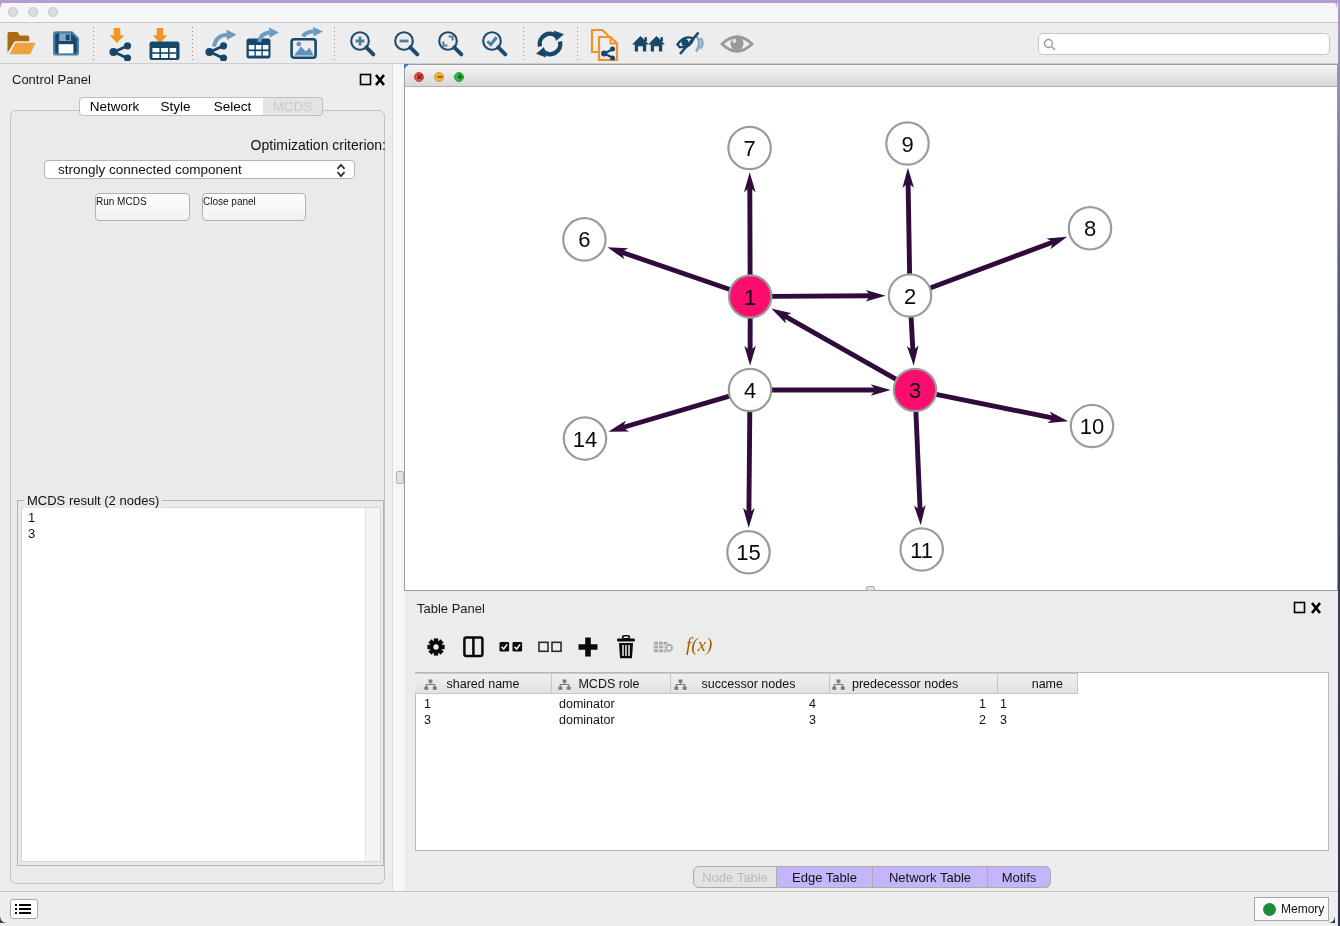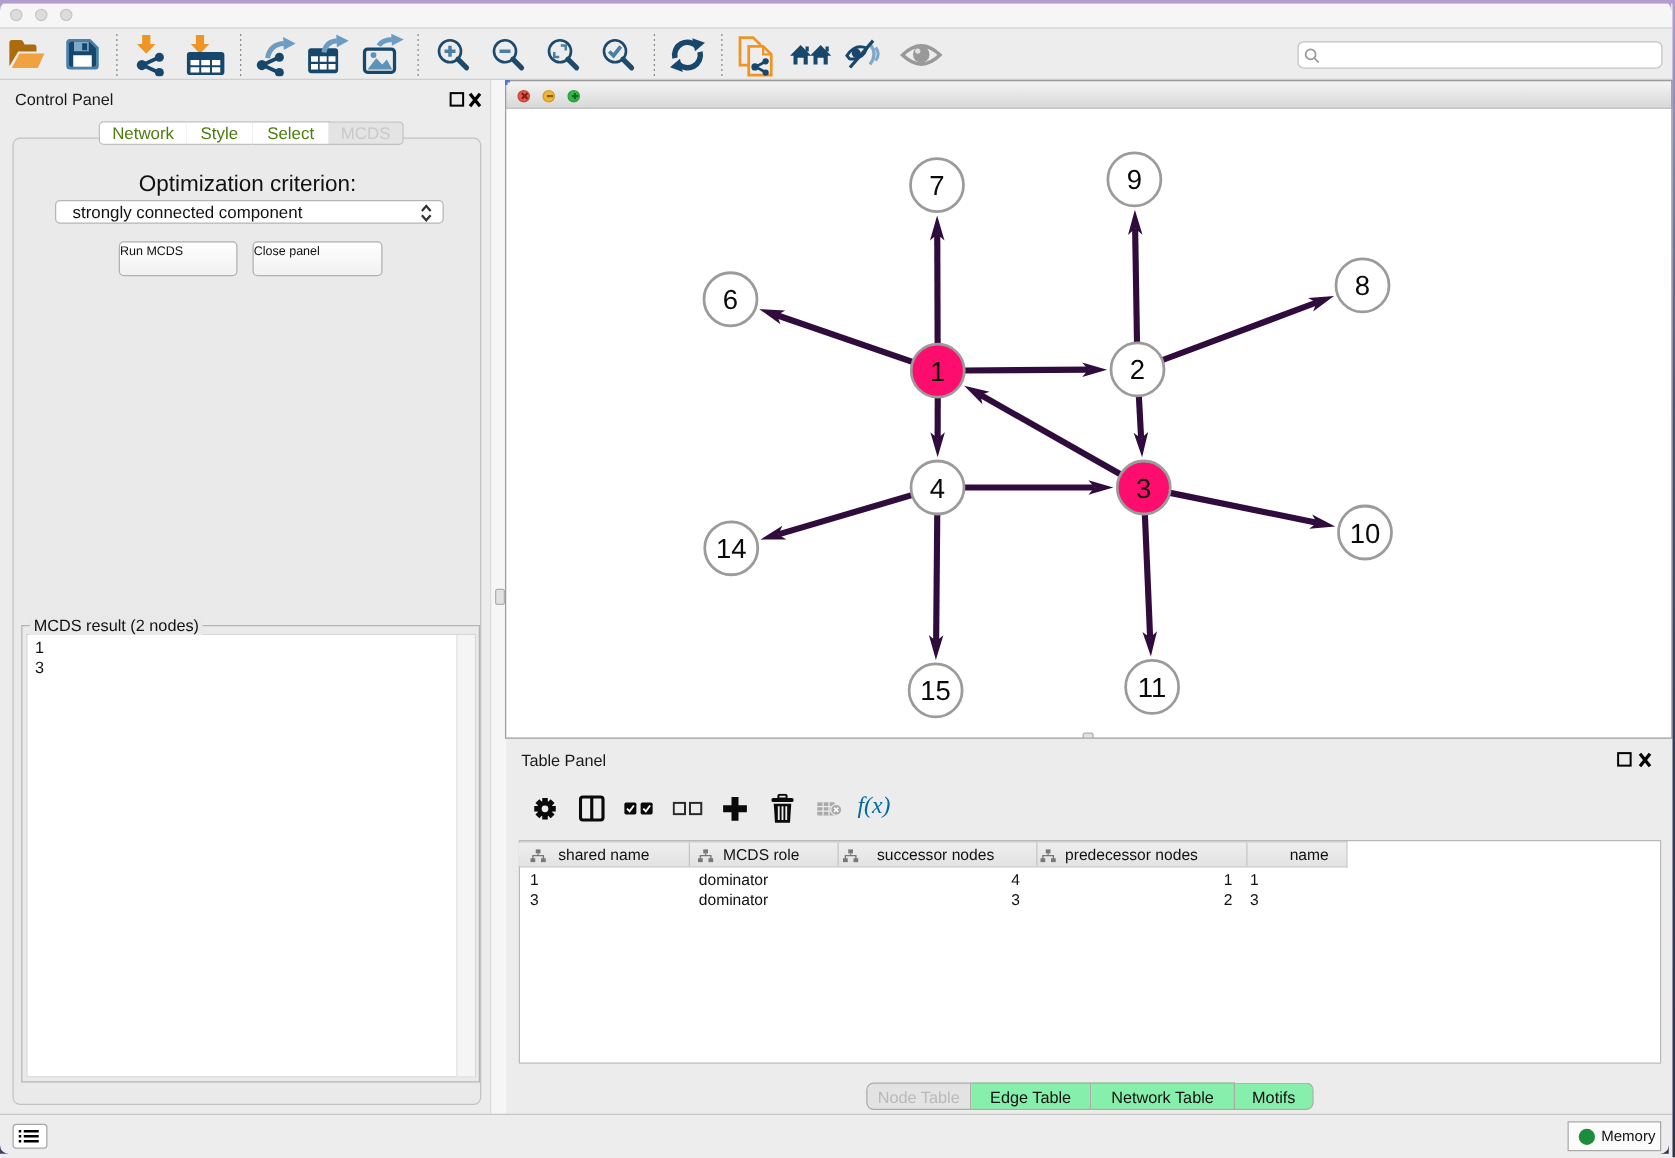--- a/index.html
+++ b/index.html
@@ -10,26 +10,26 @@
 #rightstrip{right:0;top:0;width:2px;height:926px;background:linear-gradient(#b39dd0 0%,#8a87ae 12%,#4d5272 35%,#3a405c 60%,#2f344c 100%)}
 #titlebar{left:0;top:3px;width:1338px;height:20px;background:#f6f6f6;border-bottom:1px solid #c9c9c9}
 #titlebar .t{position:absolute;left:0;right:0;top:3px;text-align:center;font-size:13px;color:#b4b4b4}
 .tl{position:absolute;top:3.5px;width:10px;height:10px;border-radius:50%;background:#dcdcdc;border:1px solid #c6c6c6}
 #toolbar{left:0;top:23px;width:1338px;height:41px;background:#ededed;border-bottom:1px solid #cecece}
 .vsep{position:absolute;top:27px;height:34px;width:1px;background-image:repeating-linear-gradient(#8a8a8a 0 1.5px,transparent 1.5px 4px)}
 #search{left:1038px;top:33px;width:292px;height:22px;background:#fff;border:1px solid #c4c4c4;border-radius:5px}
 
 #cp-title{left:12px;top:72px;font-size:13px;color:#1a1a1a}
 #cp-pane{left:10px;top:110px;width:375px;height:774px;background:#eaeaea;border:1px solid #c2c2c2;border-radius:6px}
-.tab{position:absolute;top:97px;height:19px;border:1px solid #bfbfbf;background:#fff;color:#4d7c0f;font-size:13.5px;text-align:center;line-height:18px}
+.tab{position:absolute;top:97px;height:19px;border:1px solid #bfbfbf;background:#fff;color:#000000;font-size:13.5px;text-align:center;line-height:18px}
 #t-net{left:79px;width:71px;border-radius:4px 0 0 4px}
 #t-sty{left:149px;width:54px;border-left:none}
 #t-sel{left:202px;width:62px;border-left:none}
 #t-mcds{left:263px;width:60px;border-left:none;border-radius:0 4px 4px 0;background:#e4e4e4;color:#c9c9c9}
-#optlab{left:10px;top:137px;width:376px;text-align:center;font-size:18px;color:#111}
+#optlab{left:10px;top:137px;width:376px;text-align:right;font-size:14px;color:#111}
 #combo{left:44px;top:160px;width:311px;height:19px;background:#fff;border:1px solid #b5b5b5;border-radius:4px;font-size:13.5px;color:#111;line-height:17px;padding-left:13px}
 .btn{position:absolute;top:193px;height:28px;background:linear-gradient(#ffffff,#f1f1f1);border:1px solid #b2b2b2;border-radius:4px;font-size:10px;color:#111;text-align:left;line-height:16px}
 #b-run{left:95px;width:95px}
 #b-close{left:202px;width:104px}
 #fieldset{left:17px;top:500px;width:367px;height:366px;border:1px solid #b5b5b5}
 #fieldlegend{left:24px;top:493px;background:#e9e9e9;padding:0 3px;font-size:13px;color:#111}
 #fieldtext{left:21px;top:507px;width:360px;height:355px;background:#fff;border:1px solid #d6d6d6;font-size:13px;color:#111;line-height:16px;padding:1.5px 0 0 6px}
 #fieldscroll{left:365px;top:508px;width:15px;height:353px;background:#f5f5f5;border-left:1px solid #e3e3e3}
 
 #vsplit{left:392px;top:64px;width:13px;height:827px;background:#f6f6f6;border-left:1px solid #dcdcdc}
@@ -41,21 +41,21 @@
 .mac{position:absolute;top:6.5px;width:10px;height:10px;border-radius:50%}
 #hgrab{left:866px;top:586px;width:9px;height:5px;background:#e2e2e2;border:1px solid #b0b0b0;border-radius:2px}
 
 #tp-title{left:417px;top:601px;font-size:13px;color:#1a1a1a}
 #tablebox{left:415px;top:672px;width:914px;height:179px;background:#fff;border:1px solid #b9b9b9}
 #thead{left:415px;top:673px;width:663px;height:21px;background:linear-gradient(#efefef,#e2e2e2);border:1px solid #c6c6c6;border-left:none}
 .thsep{position:absolute;top:674px;height:19px;width:1px;background:#c6c6c6}
 .th{position:absolute;top:677px;font-size:12.5px;color:#111}
 .td{position:absolute;font-size:12.5px;color:#111}
 
-.btab{position:absolute;top:866px;height:22px;border:1px solid #ababab;background:#86efac;color:#111;font-size:13px;text-align:center;line-height:21px}
+.btab{position:absolute;top:866px;height:22px;border:1px solid #ababab;background:#c4b5fd;color:#111;font-size:13px;text-align:center;line-height:21px}
 #bt-node{left:693px;width:84px;border-radius:6px 0 0 6px;background:#e3e3e3;color:#b9b9b9}
 #bt-edge{left:777px;width:96px;border-left:none}
 #bt-netw{left:873px;width:115px;border-left:none}
 #bt-mot{left:988px;width:63px;border-left:none;border-radius:0 6px 6px 0}
 
 #status{left:0;top:891px;width:1338px;height:35px;background:#ededed;border-top:1px solid #c6c6c6}
 #listbtn{left:10px;top:899px;width:28px;height:20px;background:#fff;border:1px solid #a8a8a8;border-radius:3px}
 #membtn{left:1254px;top:897px;width:75px;height:24px;background:#fbfbfb;border:1px solid #a8a8a8;font-size:12px;color:#111}
 #membtn .dot{position:absolute;left:8px;top:5px;width:13px;height:13px;border-radius:50%;background:#1d8c3c}
 #membtn .t{position:absolute;left:26px;top:4px}
@@ -356,21 +356,21 @@
 <rect x="0.8" y="1.8" width="14" height="10.5" rx="1" fill="#a9a9a9"></rect>
 <g stroke="#ececec" stroke-width="1">
       <line x1="0.8" y1="5.2" x2="14.8" y2="5.2"></line>
       <line x1="0.8" y1="8.8" x2="14.8" y2="8.8"></line>
       <line x1="5.5" y1="1.8" x2="5.5" y2="12.3"></line>
       <line x1="10.2" y1="1.8" x2="10.2" y2="12.3"></line>
     </g>
 <circle cx="16" cy="7.8" r="4.4" fill="#a9a9a9" stroke="#ececec" stroke-width="1"></circle>
 <path d="M14.3,6.1 L17.7,9.5 M17.7,6.1 L14.3,9.5" stroke="#fff" stroke-width="1.3"></path>
 </svg>
-<div class="abs" style="left:686px;top:634px;font-family:'Liberation Serif',serif;font-style:italic;font-size:19px;color:#0369a1">f(x)</div>
+<div class="abs" style="left:686px;top:634px;font-family:'Liberation Serif',serif;font-style:italic;font-size:19px;color:#a16207">f(x)</div>
 <div class="abs" id="tablebox"></div>
 <div class="abs" id="thead"></div>
 <div class="thsep" style="left:551px"></div>
 <div class="thsep" style="left:670px"></div>
 <div class="thsep" style="left:829px"></div>
 <div class="thsep" style="left:997px"></div>
 <div class="th" style="left:438px;width:90px;text-align:center">shared name</div>
 <div class="th" style="left:578px;width:62px;text-align:center">MCDS role</div>
 <div class="th" style="left:695px;width:107px;text-align:center">successor nodes</div>
 <div class="th" style="left:852px;width:115px;">predecessor nodes</div>

